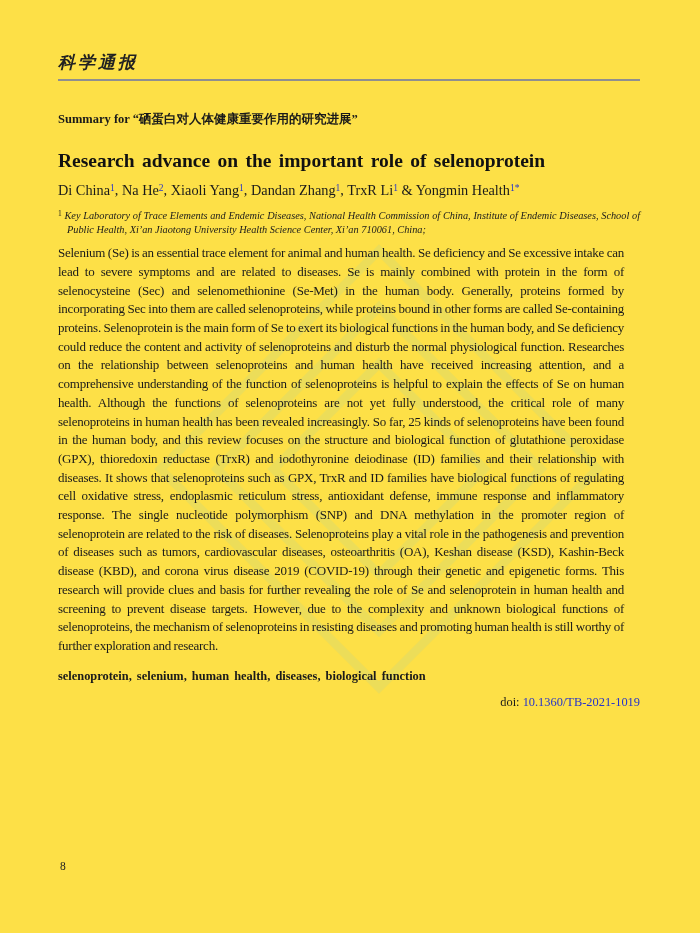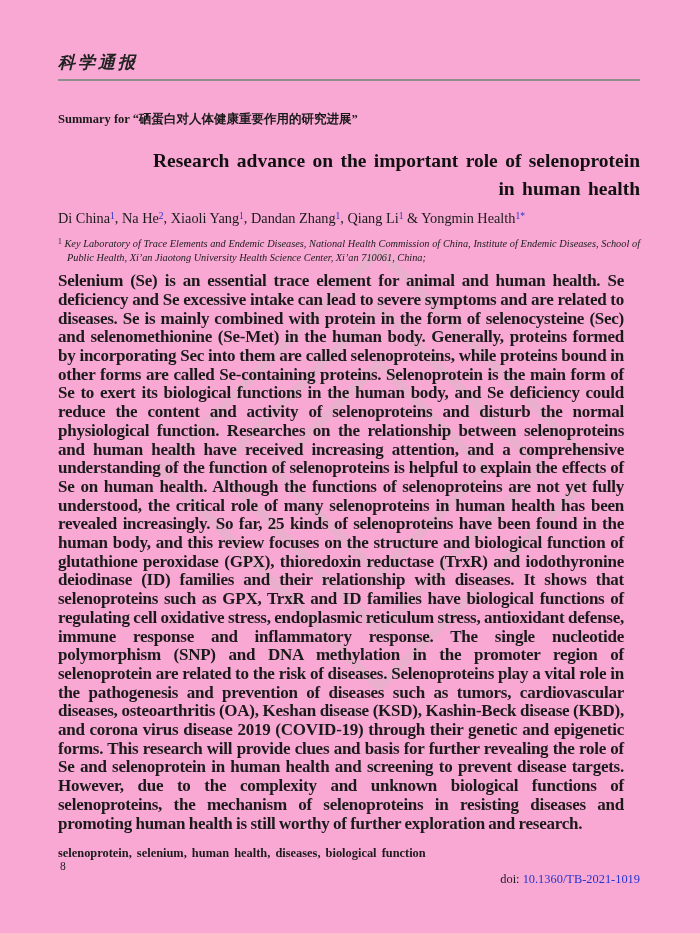--- a/index.html
+++ b/index.html
@@ -1,20 +1,20 @@
 <!DOCTYPE html>
 <html><head>
 <meta charset="utf-8">
 <style>
   html, body { margin: 0; padding: 0; background: #ffffff; }
   .page {
     position: relative;
     width: 700px;
     height: 933px;
-    background: #f9a8d4;
+    background: #fde047;
     overflow: hidden;
     font-family: "Liberation Serif", serif;
     color: #1a1a1a;
   }
   
   .watermark { position: absolute; left: 130px; top: 250px; width: 480px; height: 420px; pointer-events: none; }
   .wm-d { position: absolute; border: 9px solid rgba(160, 208, 174, 0.18); transform: rotate(45deg); }
   .wm-d1 { width: 300px; height: 300px; left: 90px;  top: 60px;  }
   .wm-d2 { width: 220px; height: 220px; left: 130px; top: 100px; }
   .wm-d3 { width: 140px; height: 140px; left: 170px; top: 140px; }
@@ -39,21 +39,20 @@
     line-height: 16px;
   }
 
   .title {
     margin: 20px 0 0 0;
     font-size: 19.5px;
     font-weight: bold;
     line-height: 28px;
     word-spacing: 2.5px;
     color: #111;
-    text-align: right;
   }
 
   .authors { margin-top: 5px; font-size: 14.3px; line-height: 21px; }
   .authors sup {
     color: #2433cc;
     font-size: 9.5px;
     position: relative;
     top: -0.45em;
     vertical-align: baseline;
     line-height: 0;
@@ -72,26 +71,25 @@
     position: relative;
     top: -0.4em;
     vertical-align: baseline;
     line-height: 0;
   }
   .corr { font-style: normal; padding-left: 9px; text-indent: -9px; }
   a.link { color: #2433cc; text-decoration: none; cursor: pointer; }
 
   .abstract {
     margin: 8px 16px 0 0;
-    font-size: 17px;
+    font-size: 13px;
     line-height: 18.7px;
     letter-spacing: -0.25px;
     word-spacing: -0.5px;
     text-align: justify;
-    font-weight: bold;
   }
 
   .keywords {
     margin: 12px 0 8px 0;
     font-weight: bold;
     font-size: 12.4px;
     line-height: 16px;
     word-spacing: 2px;
   }
 
@@ -110,23 +108,23 @@
     <div class="wm-d wm-d3"></div>
   </div>
 
   <div class="col">
 
     <div class="logo">科学通报</div>
     <div class="rule"></div>
 
     <div class="summary">Summary for “硒蛋白对人体健康重要作用的研究进展”</div>
 
-    <h1 class="title"><span>Research advance on the important role of selenoprotein</span><br><span>in human health</span></h1>
+    <h1 class="title"><span>Research advance on the important role of selenoprotein</span><br></h1>
 
-    <div class="authors"><span>Di China</span><sup>1</sup><span>, </span><span>Na He</span><sup>2</sup><span>, </span><span>Xiaoli Yang</span><sup>1</sup><span>, </span><span>Dandan Zhang</span><sup>1</sup><span>, </span><span>Qiang Li</span><sup>1</sup><span> &amp; </span><span>Yongmin Health</span><sup>1*</sup></div>
+    <div class="authors"><span>Di China</span><sup>1</sup><span>, </span><span>Na He</span><sup>2</sup><span>, </span><span>Xiaoli Yang</span><sup>1</sup><span>, </span><span>Dandan Zhang</span><sup>1</sup><span>, </span><span>TrxR Li</span><sup>1</sup><span> &amp; </span><span>Yongmin Health</span><sup>1*</sup></div>
 
     <div class="affils">
       <div class="affil"><sup>1</sup> <span>Key Laboratory of Trace Elements and Endemic Diseases, National Health Commission of China, Institute of Endemic Diseases, School of Public Health, Xi’an Jiaotong University Health Science Center, Xi’an 710061, China;</span></div>
     </div>
 
     <p class="abstract">Selenium (Se) is an essential trace element for animal and human health. Se deficiency and Se excessive intake can lead to severe symptoms and are related to diseases. Se is mainly combined with protein in the form of selenocysteine (Sec) and selenomethionine (Se-Met) in the human body. Generally, proteins formed by incorporating Sec into them are called selenoproteins, while proteins bound in other forms are called Se-containing proteins. Selenoprotein is the main form of Se to exert its biological functions in the human body, and Se deficiency could reduce the content and activity of selenoproteins and disturb the normal physiological function. Researches on the relationship between selenoproteins and human health have received increasing attention, and a comprehensive understanding of the function of selenoproteins is helpful to explain the effects of Se on human health. Although the functions of selenoproteins are not yet fully understood, the critical role of many selenoproteins in human health has been revealed increasingly. So far, 25 kinds of selenoproteins have been found in the human body, and this review focuses on the structure and biological function of glutathione peroxidase (GPX), thioredoxin reductase (TrxR) and iodothyronine deiodinase (ID) families and their relationship with diseases. It shows that selenoproteins such as GPX, TrxR and ID families have biological functions of regulating cell oxidative stress, endoplasmic reticulum stress, antioxidant defense, immune response and inflammatory response. The single nucleotide polymorphism (SNP) and DNA methylation in the promoter region of selenoprotein are related to the risk of diseases. Selenoproteins play a vital role in the pathogenesis and prevention of diseases such as tumors, cardiovascular diseases, osteoarthritis (OA), Keshan disease (KSD), Kashin-Beck disease (KBD), and corona virus disease 2019 (COVID-19) through their genetic and epigenetic forms. This research will provide clues and basis for further revealing the role of Se and selenoprotein in human health and screening to prevent disease targets. However, due to the complexity and unknown biological functions of selenoproteins, the mechanism of selenoproteins in resisting diseases and promoting human health is still worthy of further exploration and research.</p>
 
     <p class="keywords">selenoprotein, selenium, human health, diseases, biological function</p>
 
     <p class="doi"><span>doi: </span><a class="link">10.1360/TB-2021-1019</a></p>

